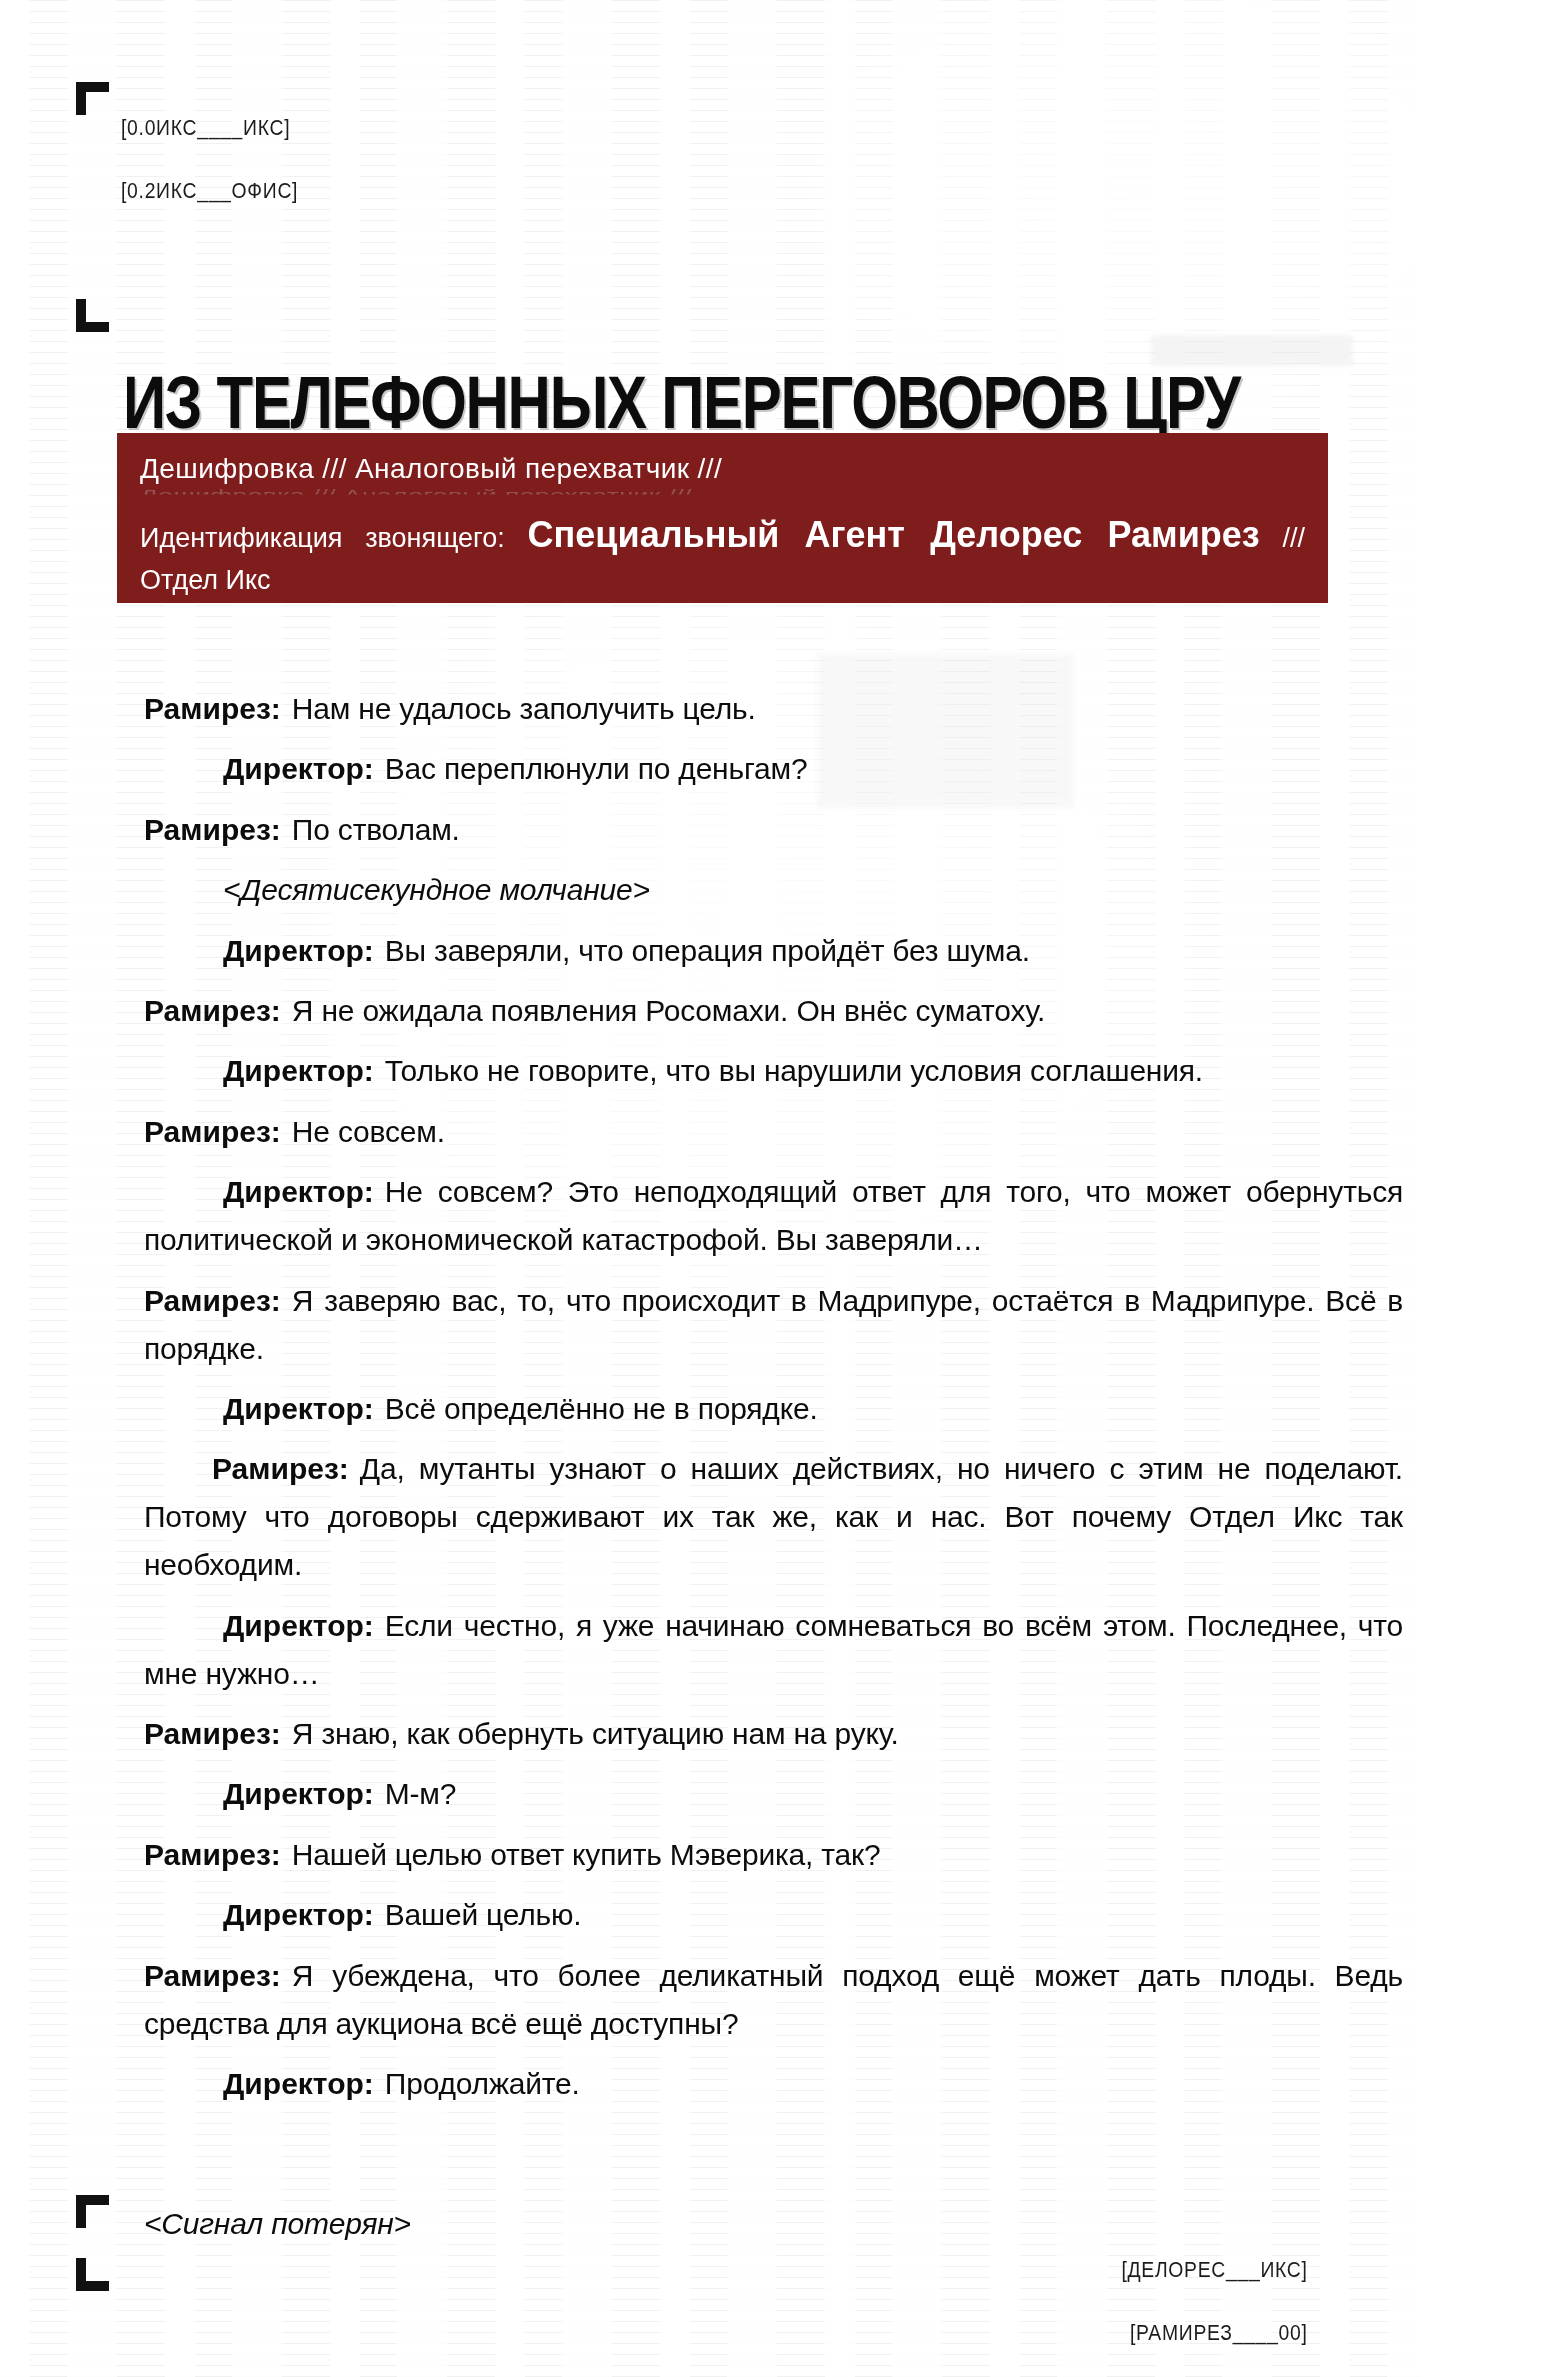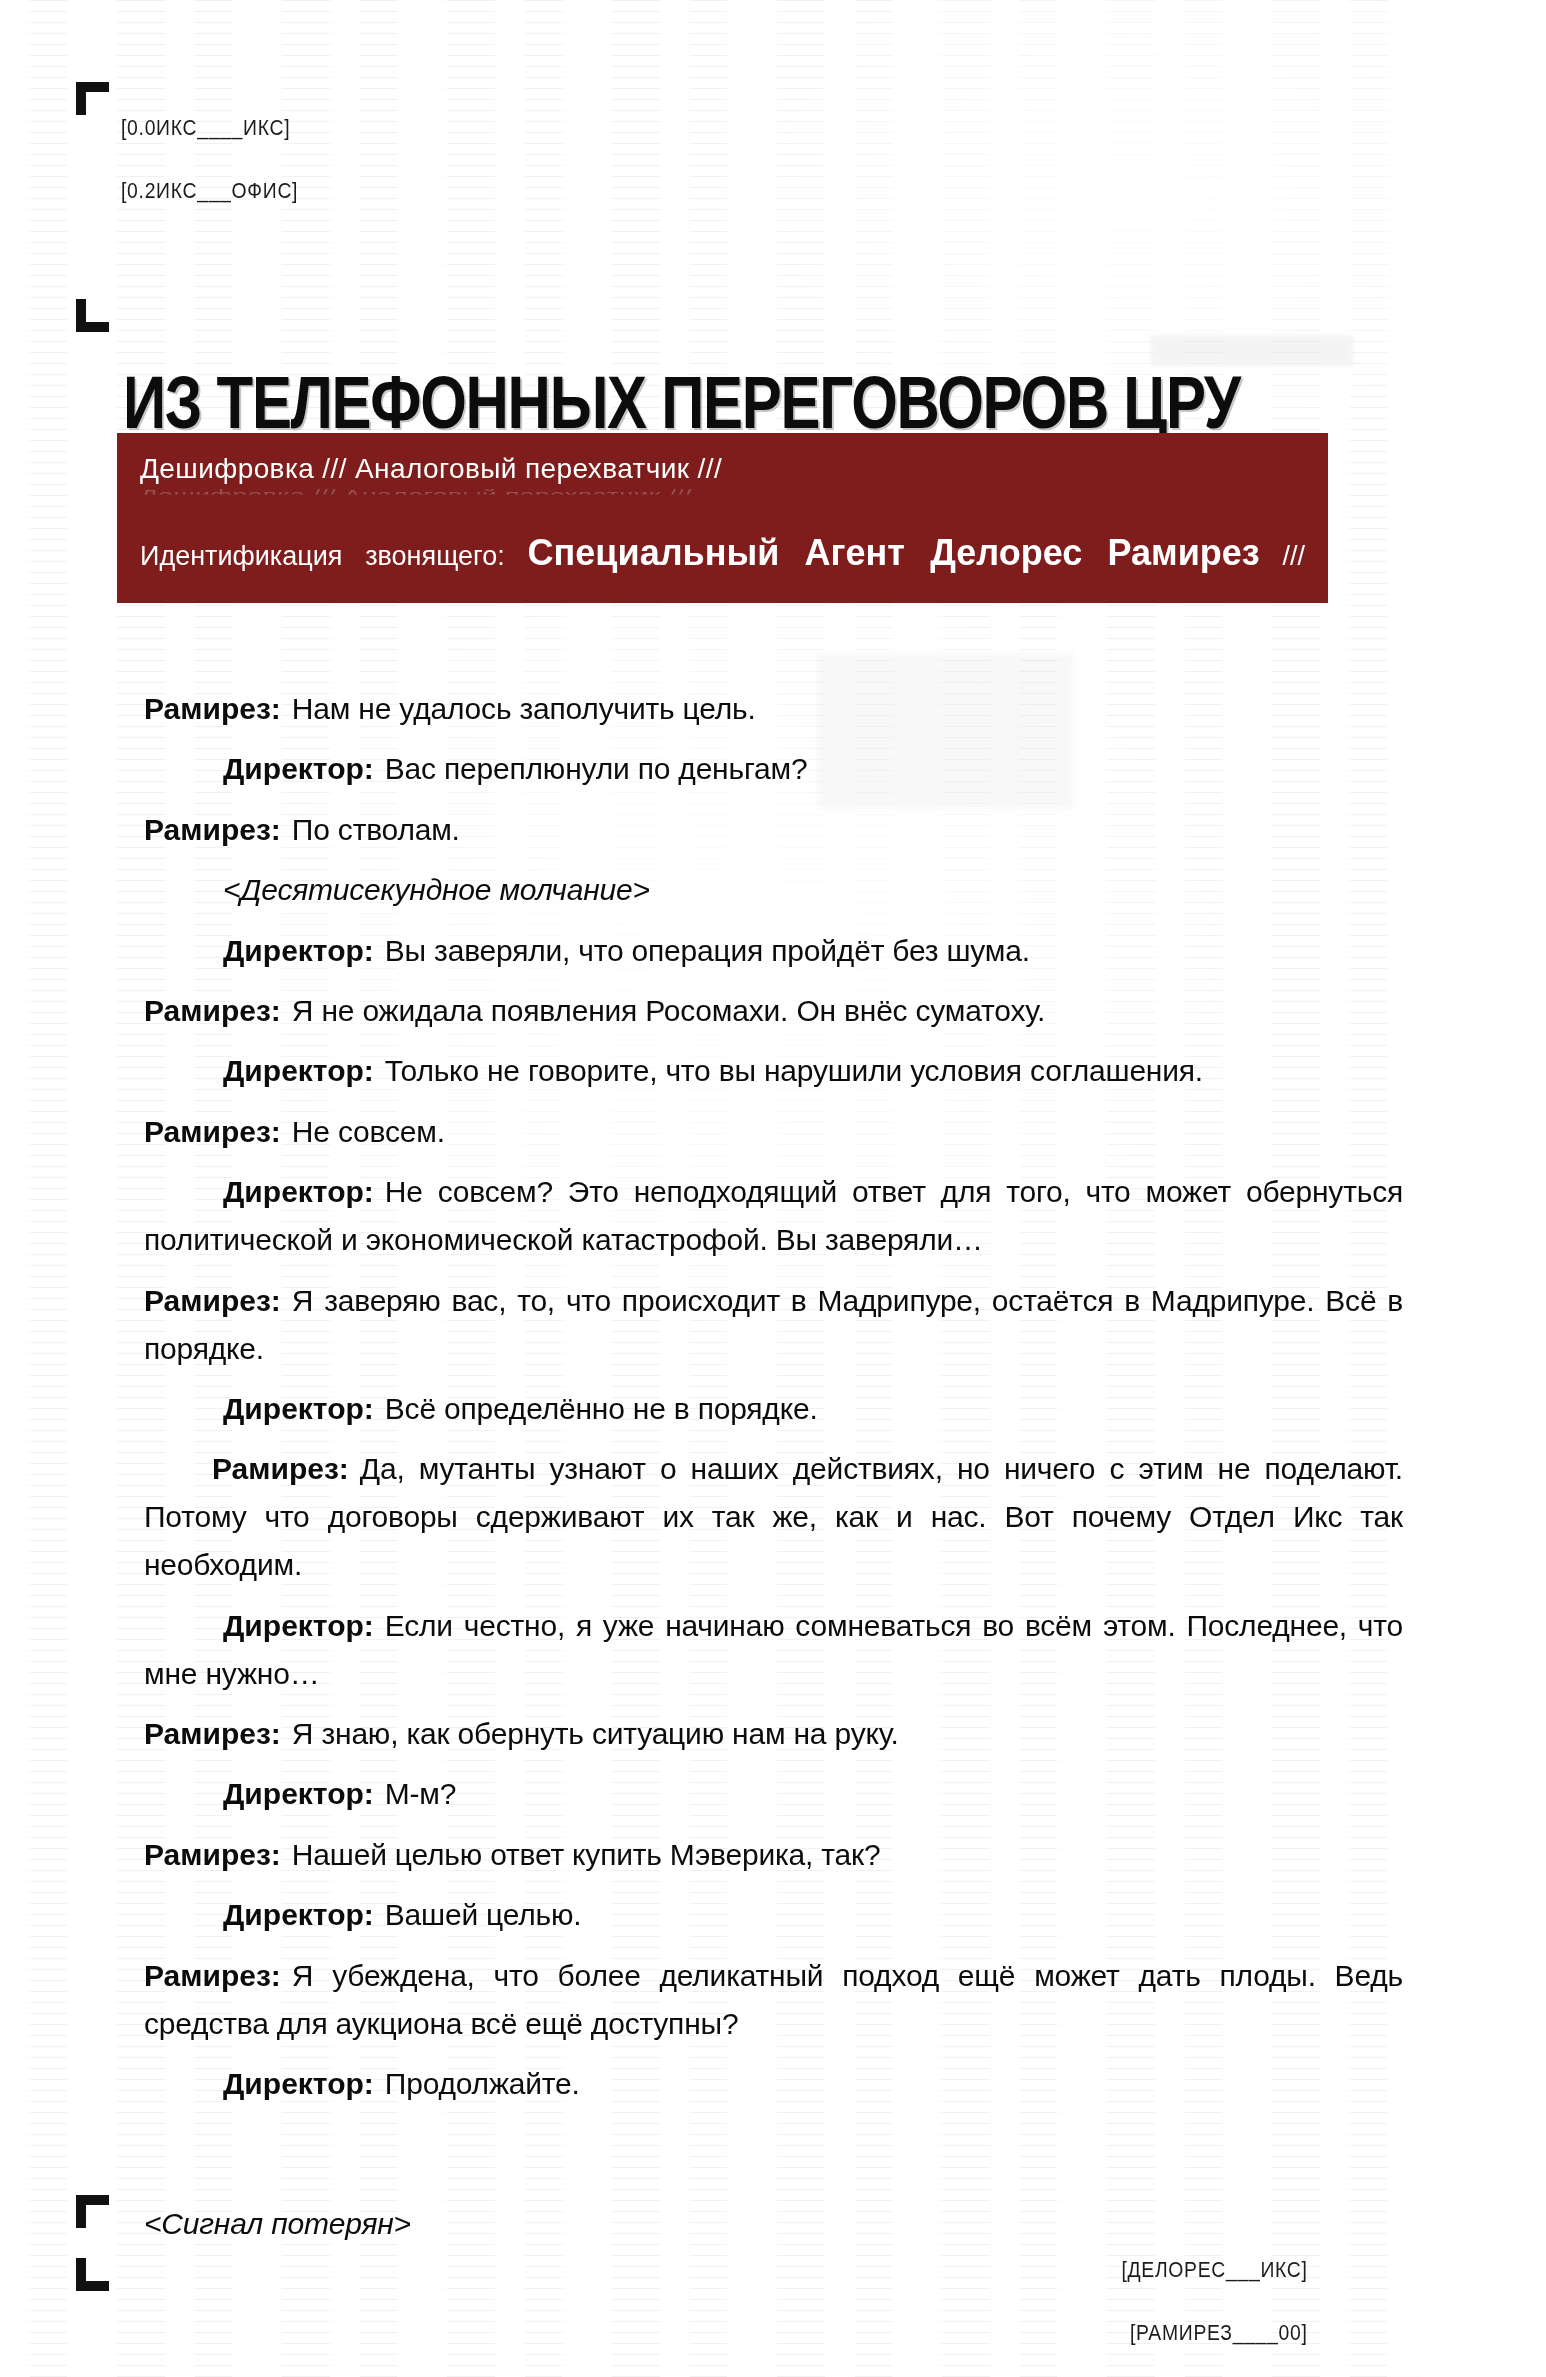--- a/index.html
+++ b/index.html
@@ -56,21 +56,21 @@
     position:absolute; left:117px; top:433px; width:1211px; height:170px;
     background:#7f1d1d; color:#fff; box-sizing:border-box; padding:18.7px 23px 0 23px;
   }
   .intercept .line1 { font-size:28px; line-height:34px; letter-spacing:0.4px; }
   .intercept .ghost {
     height:11.7px; overflow:hidden; margin-top:2.3px;
     opacity:0.30; color:#c8c8c8; font-size:26.5px; line-height:26.5px;
     transform:scaleY(0.55); transform-origin:left top; letter-spacing:0.4px;
   }
   .intercept .line2 {
-    margin-top:29px; font-size:27px; line-height:47px;
+    margin-top:11px; font-size:27px; line-height:47px;
     text-align:justify; text-align-last:justify;
   }
   .intercept .line2 .caller-name { font-size:36px; font-weight:bold; }
   .intercept .line3 { font-size:27px; line-height:37px; }
 
   
   .transcript { position:absolute; left:144px; top:649px; width:1259px;margin-top:36px; }
   .transcript p {
     margin:0 0 12.4px 0; font-size:30px; line-height:48px;
     letter-spacing:-0.2px; text-align:justify;
@@ -114,20 +114,21 @@
   <div class="title">ИЗ ТЕЛЕФОННЫХ ПЕРЕГОВОРОВ ЦРУ</div>
 
   <div class="intercept">
     <div class="line1">Дешифровка /// Аналоговый перехватчик ///</div>
     <div class="ghost">Дешифровка /// Аналоговый перехватчик ///</div>
     <div class="line2">
       <span>Идентификация звонящего:</span>
       <span class="caller-name">Специальный Агент Делорес Рамирез</span>
       <span>///</span>
     </div>
+    <div class="line3">Отдел Икс</div>
   </div>
 
   <div class="transcript">
       <p><strong>Рамирез:</strong><span>Нам не удалось заполучить цель.</span></p>
       <p class="director"><strong>Директор:</strong><span>Вас переплюнули по деньгам?</span></p>
       <p><strong>Рамирез:</strong><span>По стволам.</span></p>
       <p class="stage"><span>&lt;Десятисекундное молчание&gt;</span></p>
       <p class="director"><strong>Директор:</strong><span>Вы заверяли, что операция пройдёт без шума.</span></p>
       <p><strong>Рамирез:</strong><span>Я не ожидала появления Росомахи. Он внёс суматоху.</span></p>
       <p class="director"><strong>Директор:</strong><span>Только не говорите, что вы нарушили условия соглашения.</span></p>

